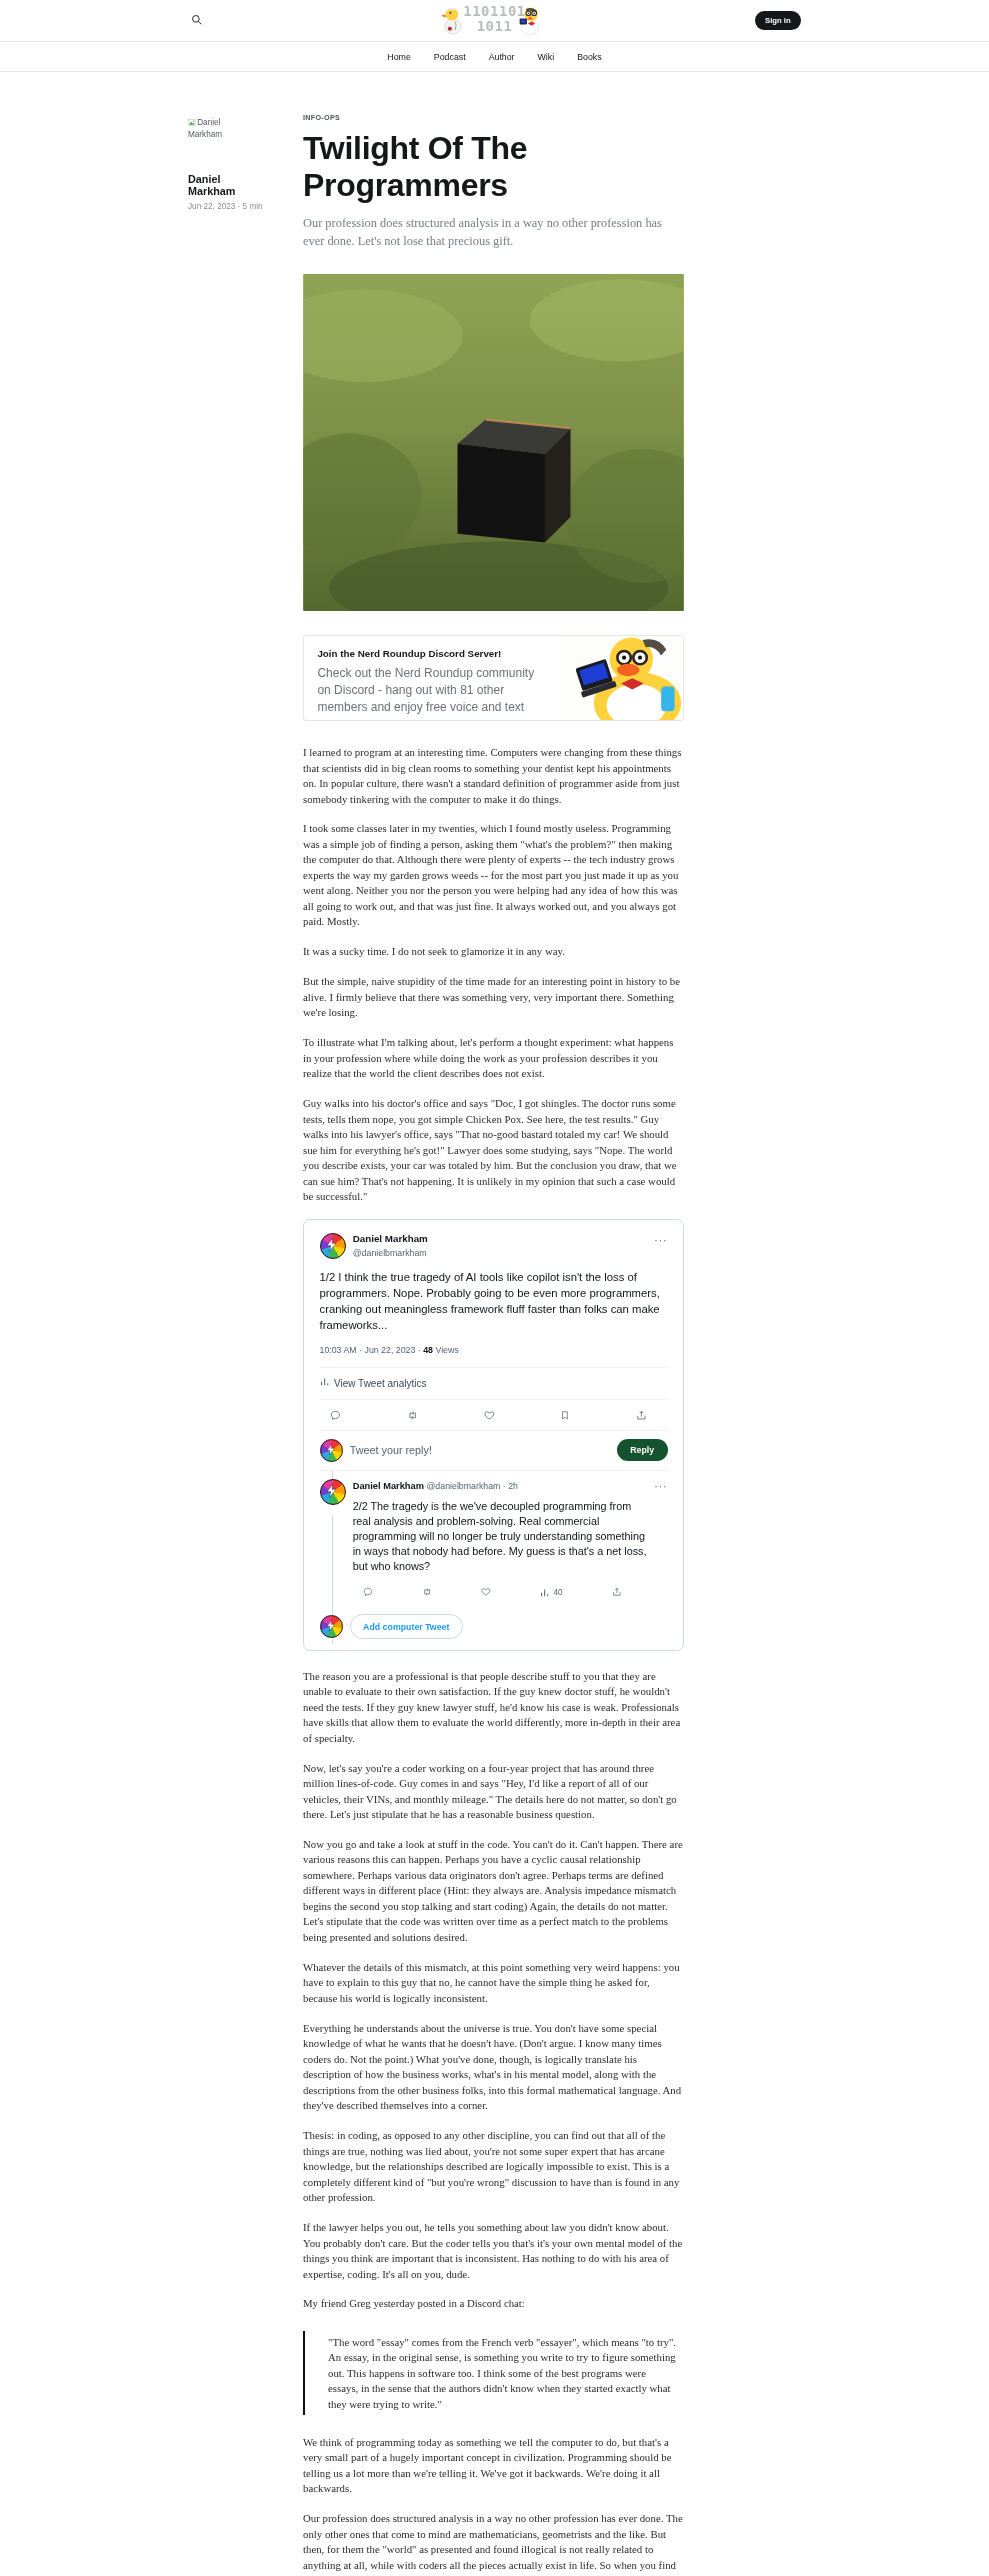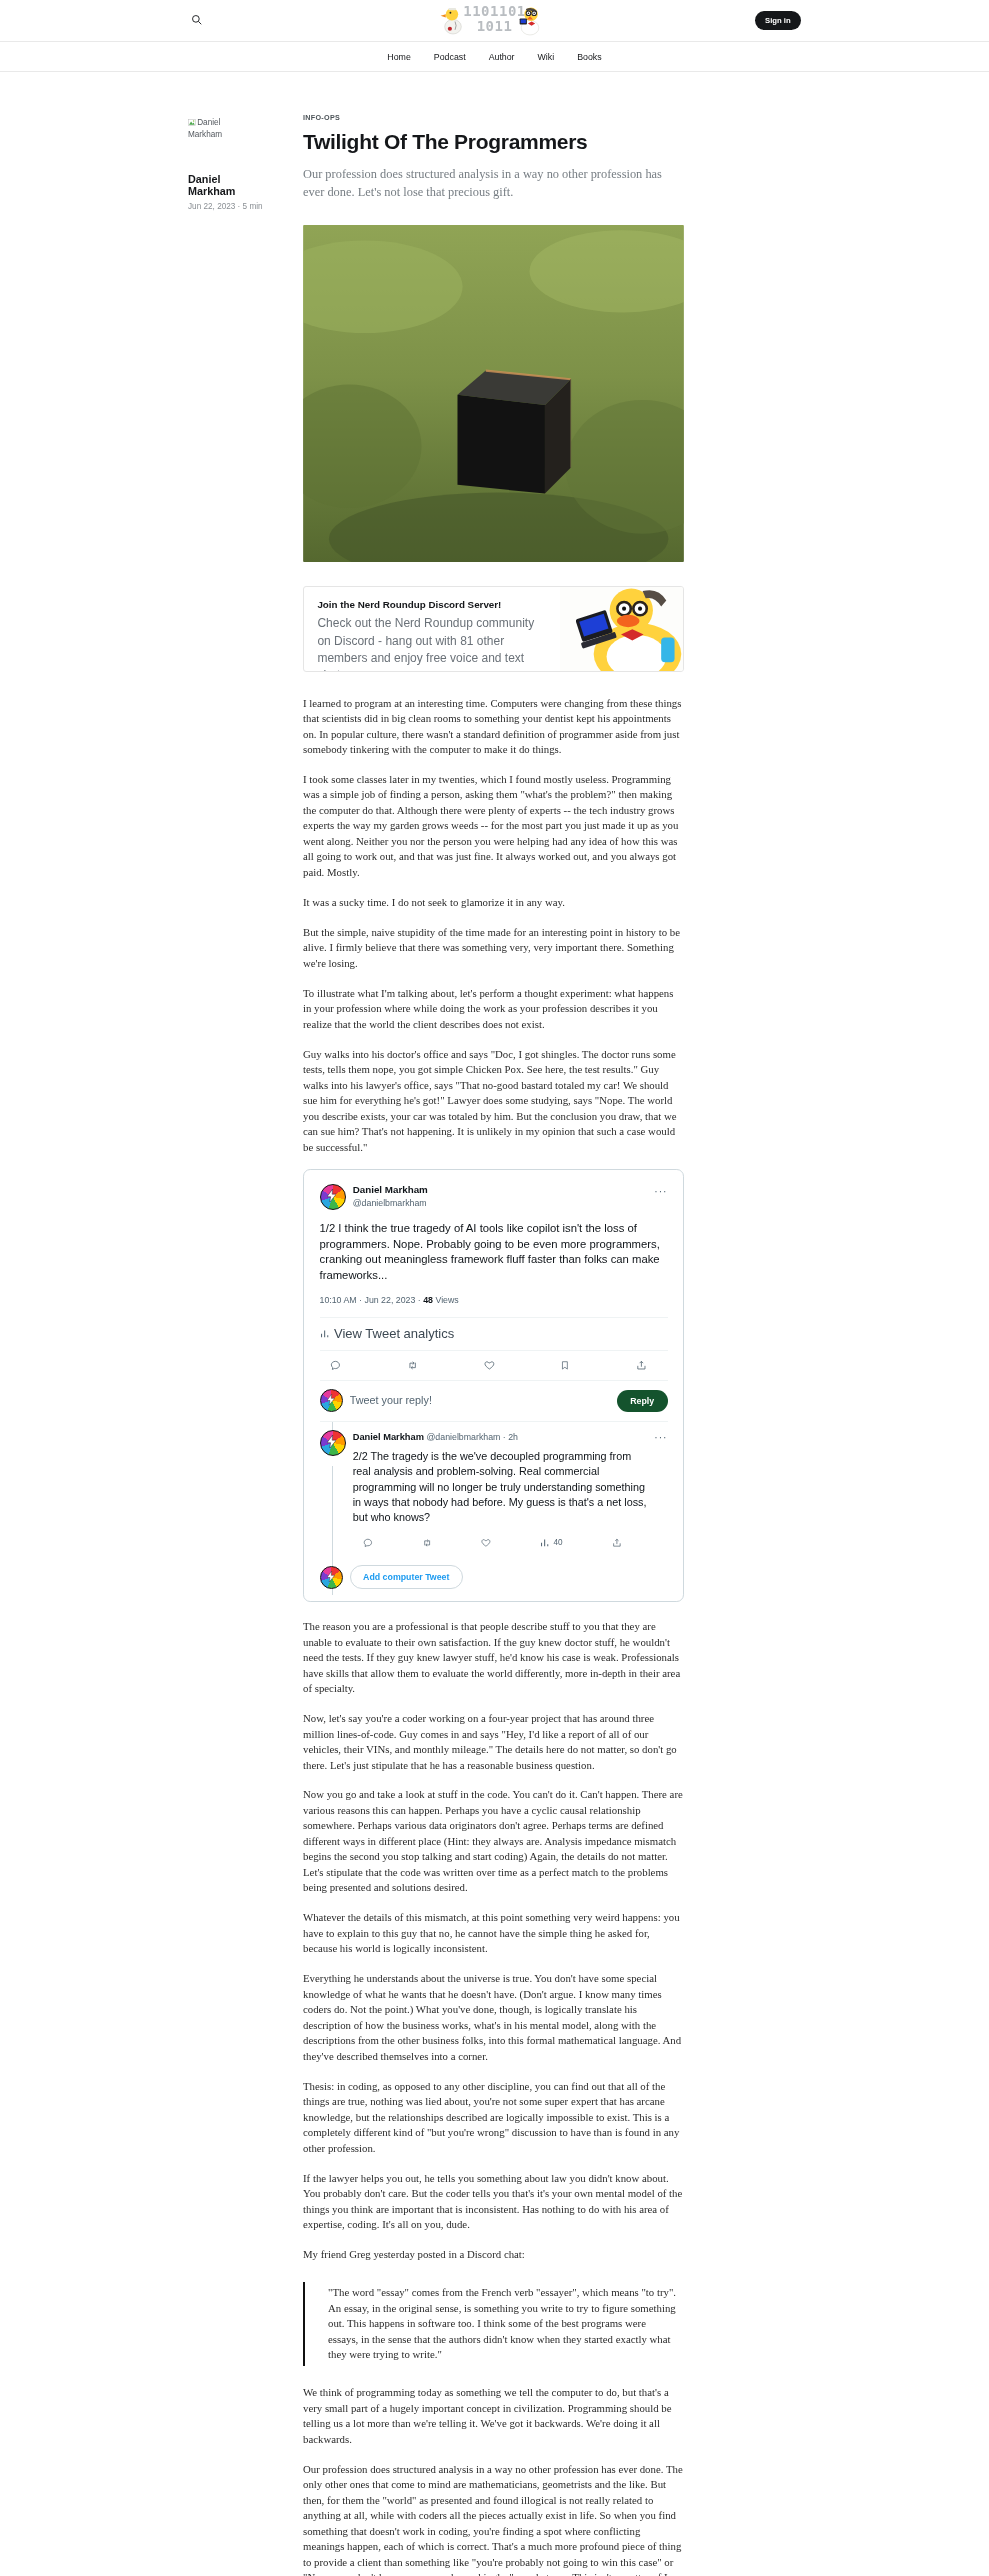--- a/index.html
+++ b/index.html
@@ -23,21 +23,21 @@
   
   .article-grid { display:grid; grid-template-columns:82px 381px; column-gap:33px; padding-top:41px; }
   .side-col { padding-top:4.1px; }
   .back-link { display:block; width:57px; color:#54595f; font-size:8.2px; line-height:11.3px; text-decoration:none; cursor:pointer; }
   .back-link .img-ph { display:inline-block; vertical-align:-1px; margin-right:1.5px; }
   .author-block { margin-top:32px; }
   .author-name { font-size:10.8px; font-weight:bold; color:#15171a; }
   .author-date { margin-top:5.2px; font-size:8.2px; color:#8a8f94; }
 
   .post-category { font-size:7.2px; font-weight:bold; letter-spacing:0.3px; color:#4c5358; }
-  .post-title { margin-top:8.2px; font-size:21px; line-height:1.15; font-weight:800; letter-spacing:-0.3px; color:#15171a; }
+  .post-title { margin-top:8.2px; font-size:32px; line-height:1.15; font-weight:800; letter-spacing:-0.3px; color:#15171a; }
   .post-subtitle { margin-top:11.3px; font-family:"Liberation Serif", serif; font-size:12.4px; line-height:1.45; color:#767d83; }
 
   .hero { margin-top:23px; width:381px; height:337px; border-radius:1px; overflow:hidden; }
   .hero svg { display:block; }
 
   
   .discord-card { margin-top:24px; border:0.5px solid #e5e5e5; border-radius:3.1px; height:86px; display:flex; overflow:hidden; cursor:pointer; }
   .dc-text { flex:1; padding:12.4px 13.4px; display:flex; flex-direction:column; }
   .dc-title { font-size:9.8px; font-weight:bold; color:#15171a; }
   .dc-desc { margin-top:5.2px; font-size:12px; line-height:1.45; color:#6a7178; }
@@ -55,21 +55,21 @@
   .t-head { display:flex; align-items:flex-start; gap:7.2px; }
   .t-avatar { width:26px; height:26px; border-radius:50%; flex:none; background:conic-gradient(#e33 0 14%, #f90 14% 28%, #ffd400 28% 42%, #3cb54a 42% 56%, #2aa7e0 56% 70%, #7a3bd0 70% 84%, #e6399b 84% 100%); border:1.5px solid #111; position:relative; }
   .t-avatar .bolt { position:absolute; left:6.7px; top:4.1px; }
   .t-name { font-size:9.8px; font-weight:bold; line-height:1.25; }
   .t-handle { font-size:8.8px; color:#536471; }
   .t-more { margin-left:auto; color:#536471; font-size:10.3px; letter-spacing:1px; cursor:pointer; }
   .t-text { margin-top:9.3px; font-size:11.3px; line-height:1.4; color:#0f1419; }
   .t-meta { margin-top:9.3px; font-size:8.8px; color:#536471; }
   .t-meta b { color:#0f1419; }
   .t-div { border-top:0.5px solid #eff3f4; margin:8.2px 0; }
-  .t-analytics { display:flex; align-items:center; gap:5.2px; font-size:13px; color:#3c4852; cursor:pointer; }
+  .t-analytics { display:flex; align-items:center; gap:5.2px; font-size:10px; color:#3c4852; cursor:pointer; }
   .t-actions { display:flex; justify-content:space-between; padding:1px 20.6px 1px 10.3px; }
   .t-actions .act { cursor:pointer; display:flex; align-items:center; gap:4.1px; color:#536471; font-size:8.2px; }
   .t-replybox { display:flex; align-items:center; gap:7.2px; }
   .t-replybox .t-avatar { width:23px; height:23px; }
   .t-reply-ph { font-size:10.8px; color:#536471; }
   .t-reply-btn { margin-left:auto; background:#14532d; color:#fff; font-weight:bold; font-size:8.8px; border:none; border-radius:515px; padding:6.2px 13.4px; cursor:pointer; }
   .t-thread { position:relative; }
   .t-thread .thread-line { position:absolute; left:12.4px; width:1px; background:#cfd9de; }
   .t2-body { margin-left:33px; }
   .t2-headline { font-size:9.3px; }
@@ -237,21 +237,21 @@
                   <polygon points="11,0 0,15 7,15 5,26 18,10 10,10" fill="#fff" stroke="#222" stroke-width="1"></polygon>
                 </svg>
             </div>
             <div>
               <div class="t-name">Daniel Markham</div>
               <div class="t-handle">@danielbmarkham</div>
             </div>
             <div class="t-more">···</div>
           </div>
           <div class="t-text">1/2 I think the true tragedy of AI tools like copilot isn't the loss of programmers. Nope. Probably going to be even more programmers, cranking out meaningless framework fluff faster than folks can make frameworks...</div>
-          <div class="t-meta"><span>10:10 AM · Jun 22, 2023 · </span><b>48</b><span> Views</span></div>
+          <div class="t-meta"><span>10:03 AM · Jun 22, 2023 · </span><b>48</b><span> Views</span></div>
           <div class="t-div"></div>
           <div class="t-analytics">
             <span class="icon">
               <svg width="9.3" height="9.3" viewBox="0 0 18 18" stroke="#536471" stroke-width="2">
                   <line x1="3" y1="16" x2="3" y2="9"></line>
                   <line x1="9" y1="16" x2="9" y2="3"></line>
                   <line x1="15" y1="16" x2="15" y2="12"></line>
                 </svg>
             </span>
             <span>View Tweet analytics</span>

